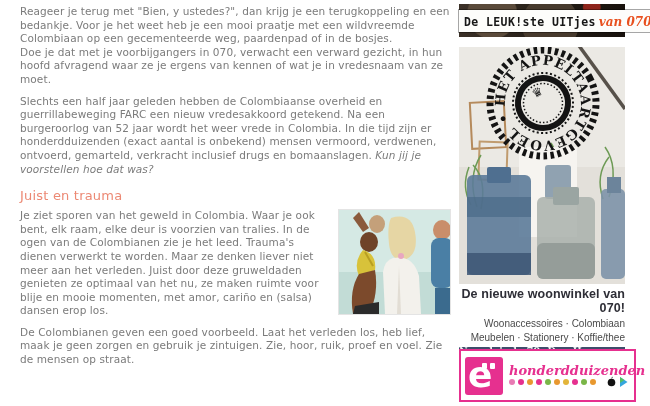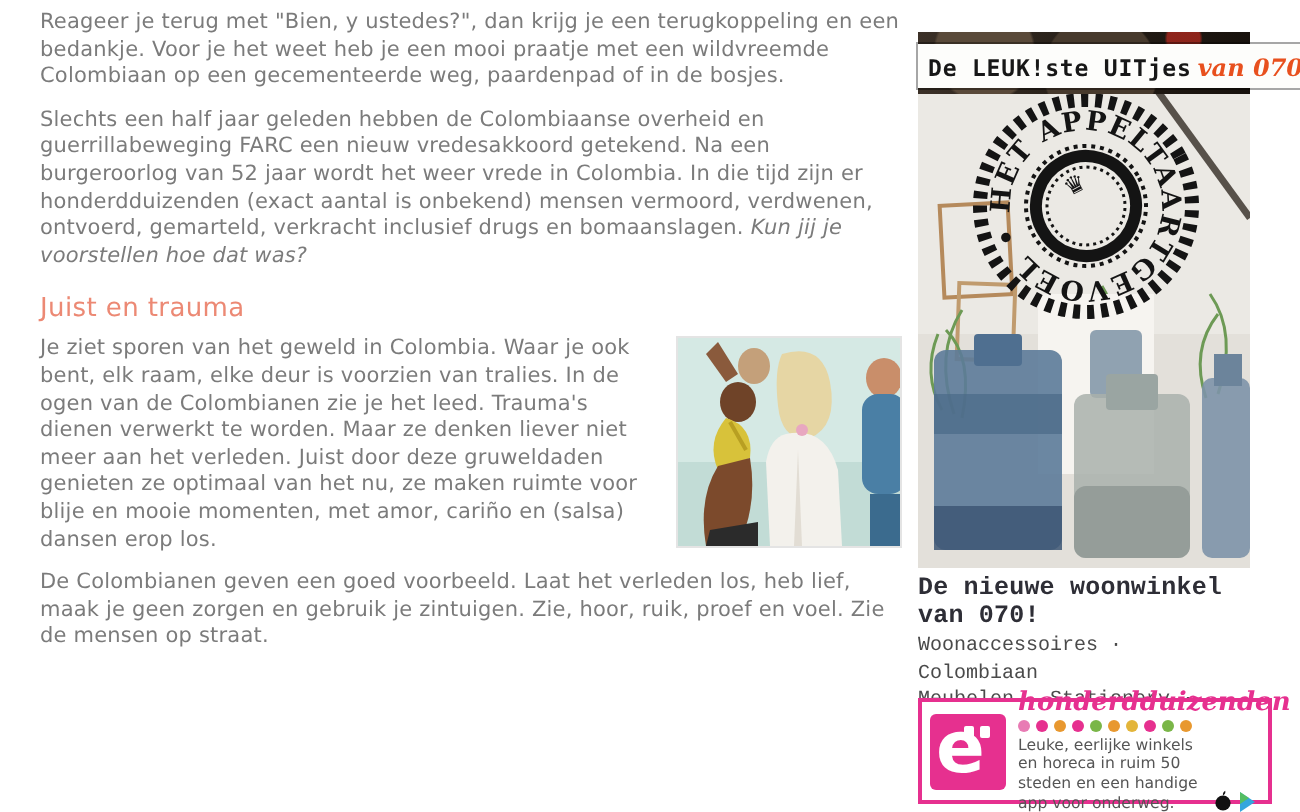--- a/index.html
+++ b/index.html
@@ -13,36 +13,36 @@
   .article{position:absolute;left:20px;top:0;width:431px;color:#7b7b7b;}
   .article p{margin:8px 0 0 0;font-size:10.5px;line-height:13.6px;letter-spacing:.1px;}
   .article p.first{margin-top:5px;}
   .article h2{margin:12px 0 0 0;font-size:13px;font-weight:500;color:#ec8974;letter-spacing:.2px;}
   .it{font-style:italic;}
   .photo{float:right;width:113px;height:106px;margin:5px 0 6px 12px;border:1px solid #e4e4e4;box-sizing:border-box;overflow:hidden;background:#d8ebe7;}
   .photo svg{display:block;}
   .clearp{clear:both;}
   
   .ad{position:absolute;box-sizing:border-box;}
-  .ad-uitjes{left:459px;top:16px;width:166px;height:33px;
+  .ad-uitjes{left:459px;top:4px;width:166px;height:33px;
     background:
       radial-gradient(circle at 80% 10%, rgba(170,40,30,.8) 0 6%, transparent 7%),
       radial-gradient(circle at 20% 30%, #5a4a3a 0 18%, transparent 19%),
       radial-gradient(circle at 55% 60%, #473a2d 0 30%, transparent 31%),
       linear-gradient(100deg,#3c3128,#241d16 55%,#17110c);
     display:flex;align-items:center;}
   .uitjes-label{margin:0 auto;background:#fdfdfb;padding:1px 5px 2px 5px;white-space:nowrap;
     box-shadow:0 0 0 1px rgba(0,0,0,.35);}
   .uitjes-main{font-family:"DejaVu Sans Mono","Liberation Mono",monospace;font-weight:bold;
     font-size:11.5px;color:#171717;letter-spacing:.4px;}
   .uitjes-accent{font-family:"DejaVu Serif","Liberation Serif",serif;font-style:italic;font-weight:bold;
     font-size:12px;color:#e8501e;margin-left:3px;}
   .ad-woon{left:459px;top:47px;width:166px;background:#ffffff;}
   .woon-photo{display:block;}
-  .woon-caption{text-align:left;padding:2px 0 3px 0;font-family:Liberation Mono, monospace;}
+  .woon-caption{text-align:right;padding:2px 0 3px 0;font-family:Liberation Sans, sans-serif;}
   .woon-title{font-size:12.5px;font-weight:bold;color:#2e2e36;margin:1px 0 2px 0;letter-spacing:.1px;}
   .woon-cats{font-size:10px;color:#4a4a4a;line-height:13.5px;}
   .woon-bar{height:17px;background:#3e4d6b;color:#f4f4f4;display:flex;align-items:center;justify-content:center;
     font-family:"DejaVu Serif","Liberation Serif",serif;font-weight:bold;font-size:9.5px;letter-spacing:.2px;}
   .ad-eerlijk{left:459px;top:349px;width:177px;height:53px;border:2px solid #e6308f;background:#fff;
     display:flex;align-items:center;padding:3px 4px;}
   .e-logo{width:38px;height:38px;background:#e6308f;border-radius:3px;flex:0 0 38px;margin-right:6px;position:relative;}
   .e-logo .glyph{position:absolute;left:3px;top:-2px;color:#fff;font-weight:bold;font-size:36px;line-height:40px;
     font-family:"DejaVu Sans",sans-serif;}
   .e-logo .eye{position:absolute;width:5px;height:6px;background:#fff;border-radius:1px;top:6px;}
@@ -55,21 +55,21 @@
   .e-text{font-size:7.8px;line-height:9.6px;color:#555;position:relative;padding-right:26px;}
   .e-icons{position:absolute;right:2px;bottom:0;display:flex;gap:3px;align-items:center;}
 </style>
 </head>
 <body>
 
 <div class="page">
 
   <main class="article">
     <p class="first"><span>Reageer je terug met "Bien, y ustedes?", dan krijg je een terugkoppeling en een bedankje. Voor je het weet heb je een mooi praatje met een wildvreemde Colombiaan op een gecementeerde weg, paardenpad of in de bosjes.</span><br>
-      </p>
+      <span>Doe je dat met je voorbijgangers in 070, verwacht een verward gezicht, in hun hoofd afvragend waar ze je ergens van kennen of wat je in vredesnaam van ze moet.</span></p>
 
     <p><span>Slechts een half jaar geleden hebben de Colombiaanse overheid en guerrillabeweging FARC een nieuw vredesakkoord getekend. Na een burgeroorlog van 52 jaar wordt het weer vrede in Colombia. In die tijd zijn er honderdduizenden (exact aantal is onbekend) mensen vermoord, verdwenen, ontvoerd, gemarteld, verkracht inclusief drugs en bomaanslagen.</span> <span class="it">Kun jij je voorstellen hoe dat was?</span></p>
 
     <h2>Juist en trauma</h2>
 
     <div class="textwrap">
       <figure class="photo" style="margin-block:0;">
         <svg width="111" height="104" viewBox="0 0 111 104">
           <rect width="111" height="104" fill="#d5e9e4"></rect>
           <rect y="62" width="111" height="42" fill="#c2dcd6"></rect>
@@ -183,21 +183,20 @@
             <span class="dot" style="background: rgb(232, 152, 47);"></span>
             <span class="dot" style="background: rgb(230, 48, 143);"></span>
             <span class="dot" style="background: rgb(122, 182, 72);"></span>
             <span class="dot" style="background: rgb(232, 152, 47);"></span>
             <span class="dot" style="background: rgb(227, 181, 58);"></span>
             <span class="dot" style="background: rgb(230, 48, 143);"></span>
             <span class="dot" style="background: rgb(122, 182, 72);"></span>
             <span class="dot" style="background: rgb(232, 152, 47);"></span>
           </div>
         <div class="e-text">
-          <span>Leuke, eerlijke winkels en horeca in ruim 50 steden en een handige app voor onderweg.</span>
           <span class="e-icons">
             <svg width="9" height="11" viewBox="0 0 9 11">
               <circle cx="4.5" cy="6.5" r="3.8" fill="#111"></circle>
               <path d="M4.5 2.8 Q4.2 1.2 5.6 .4 Q6 1.9 4.5 2.8Z" fill="#111"></path>
             </svg>
             <svg width="9" height="10" viewBox="0 0 9 10">
               <polygon points="1,0 8.5,5 1,10" fill="#35a6dd"></polygon>
               <polygon points="1,0 5.5,3 1,6" fill="#59c24e" opacity=".85"></polygon>
             </svg>
           </span>

